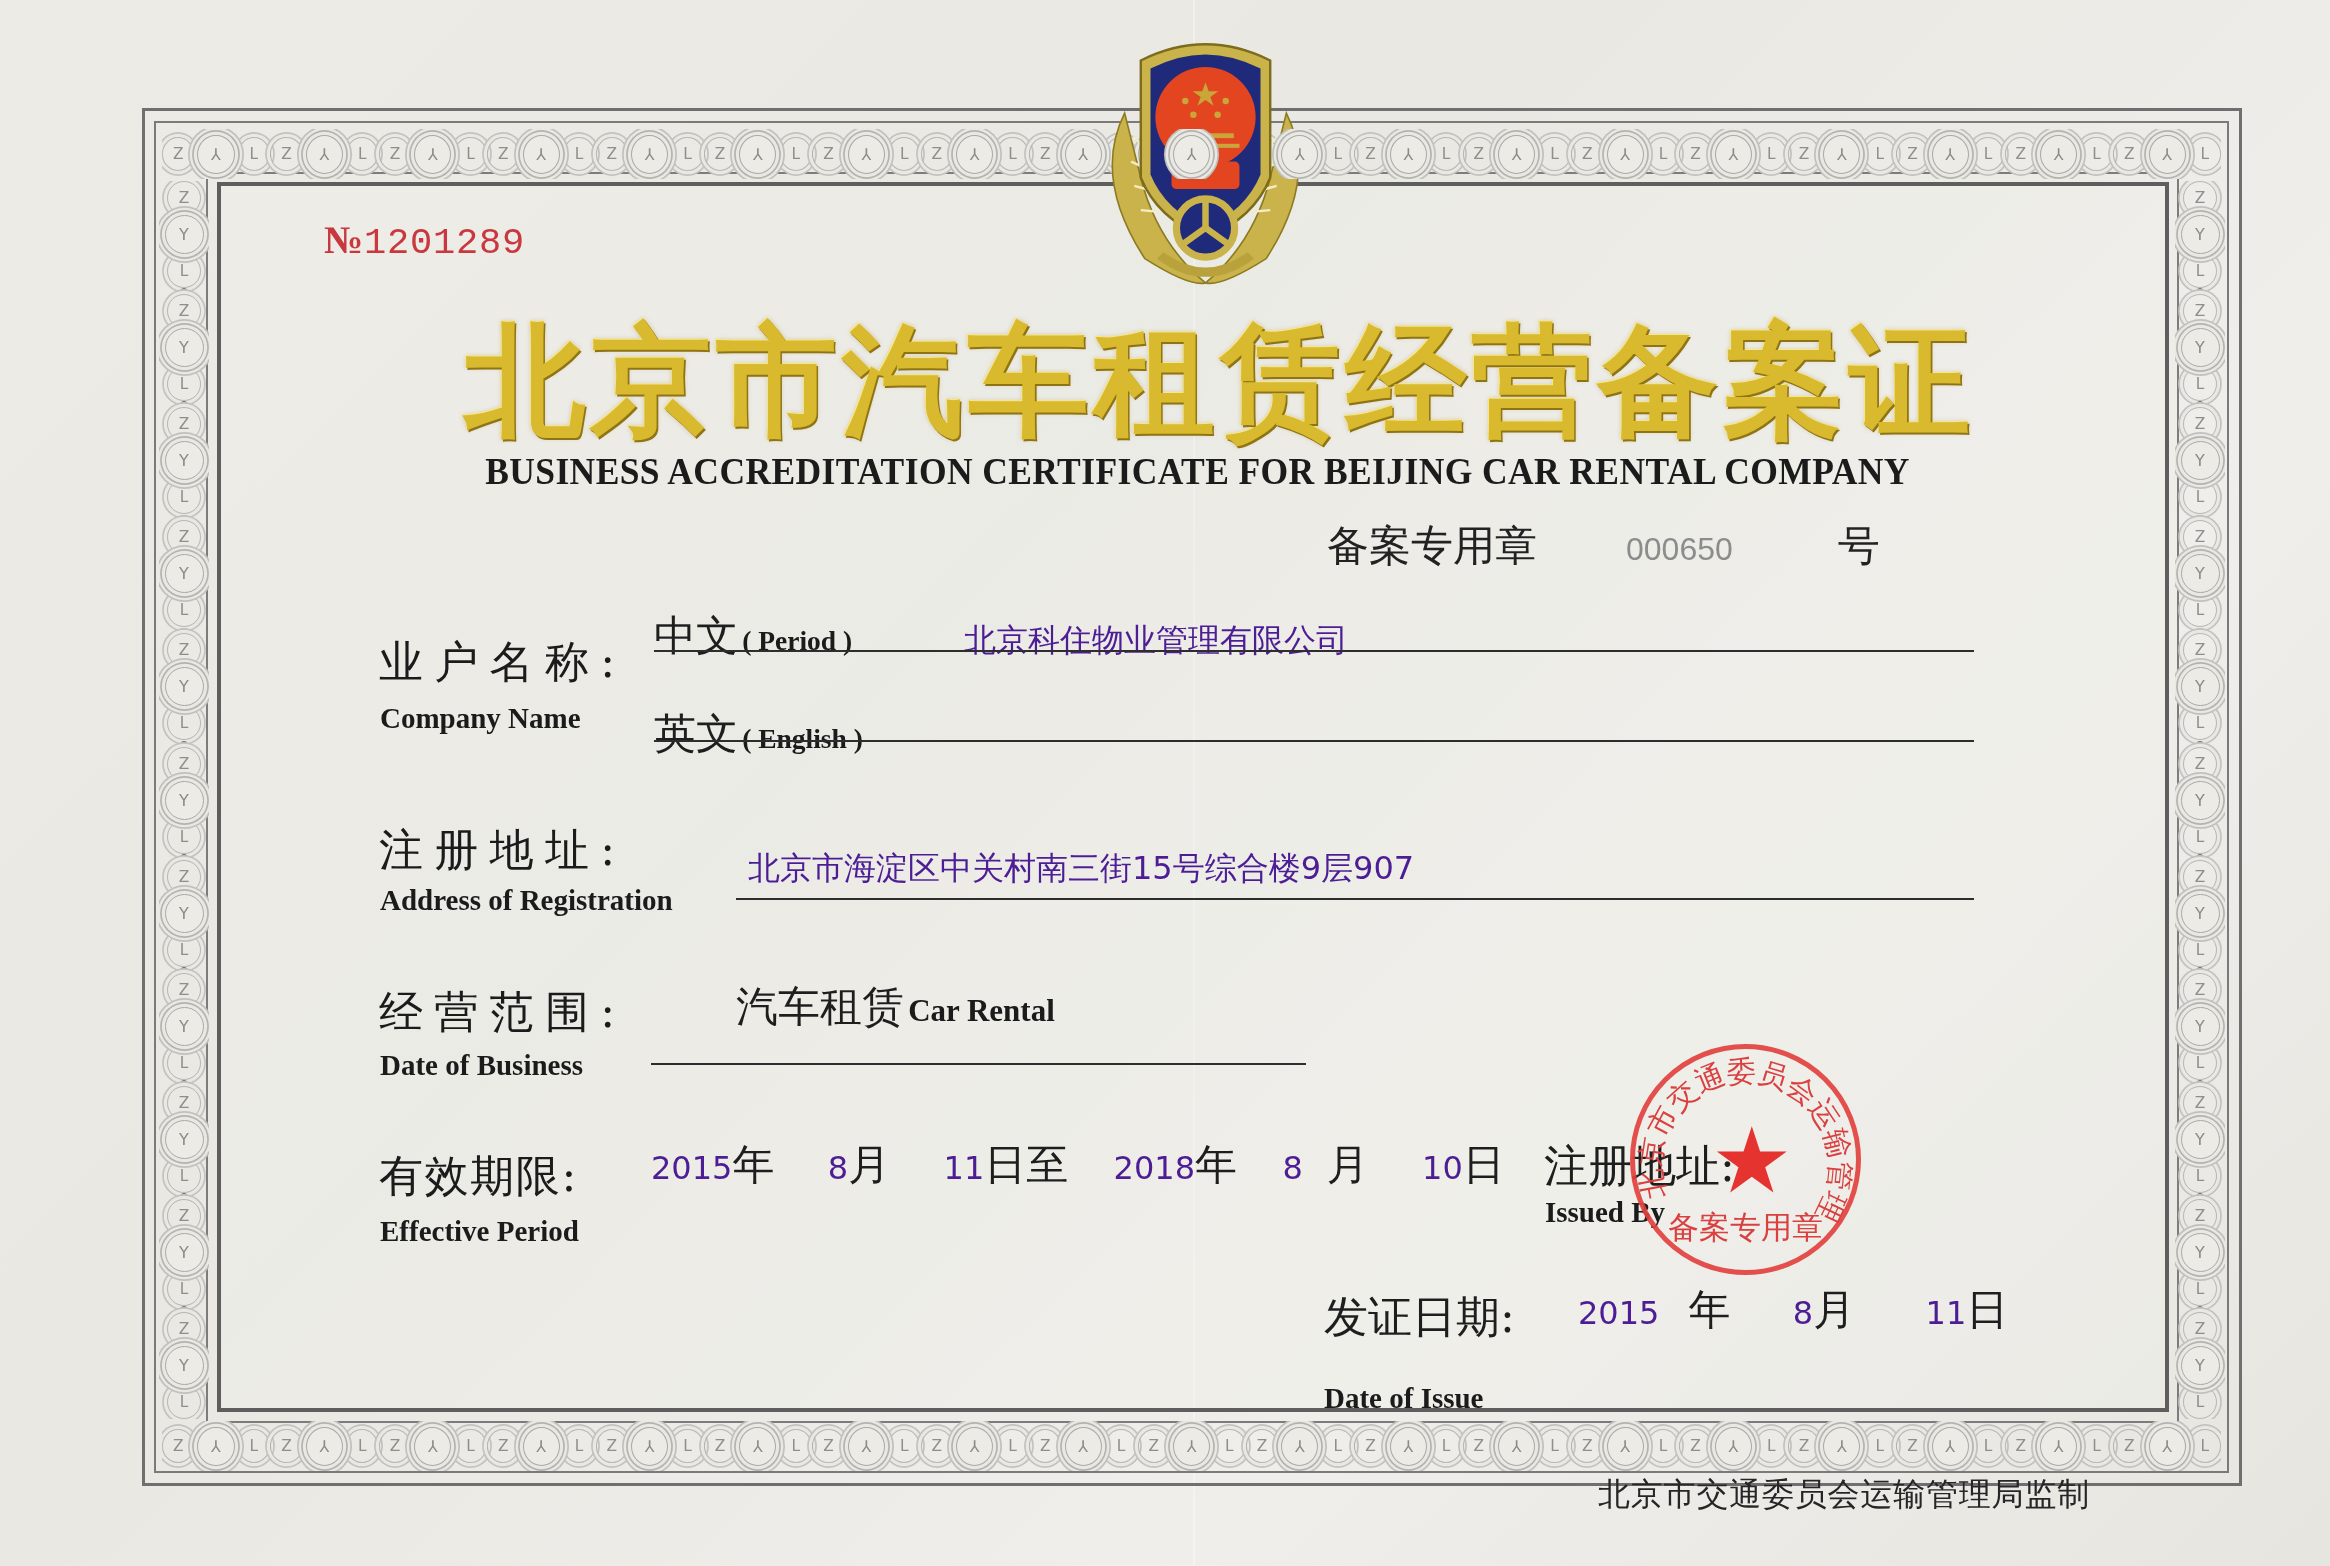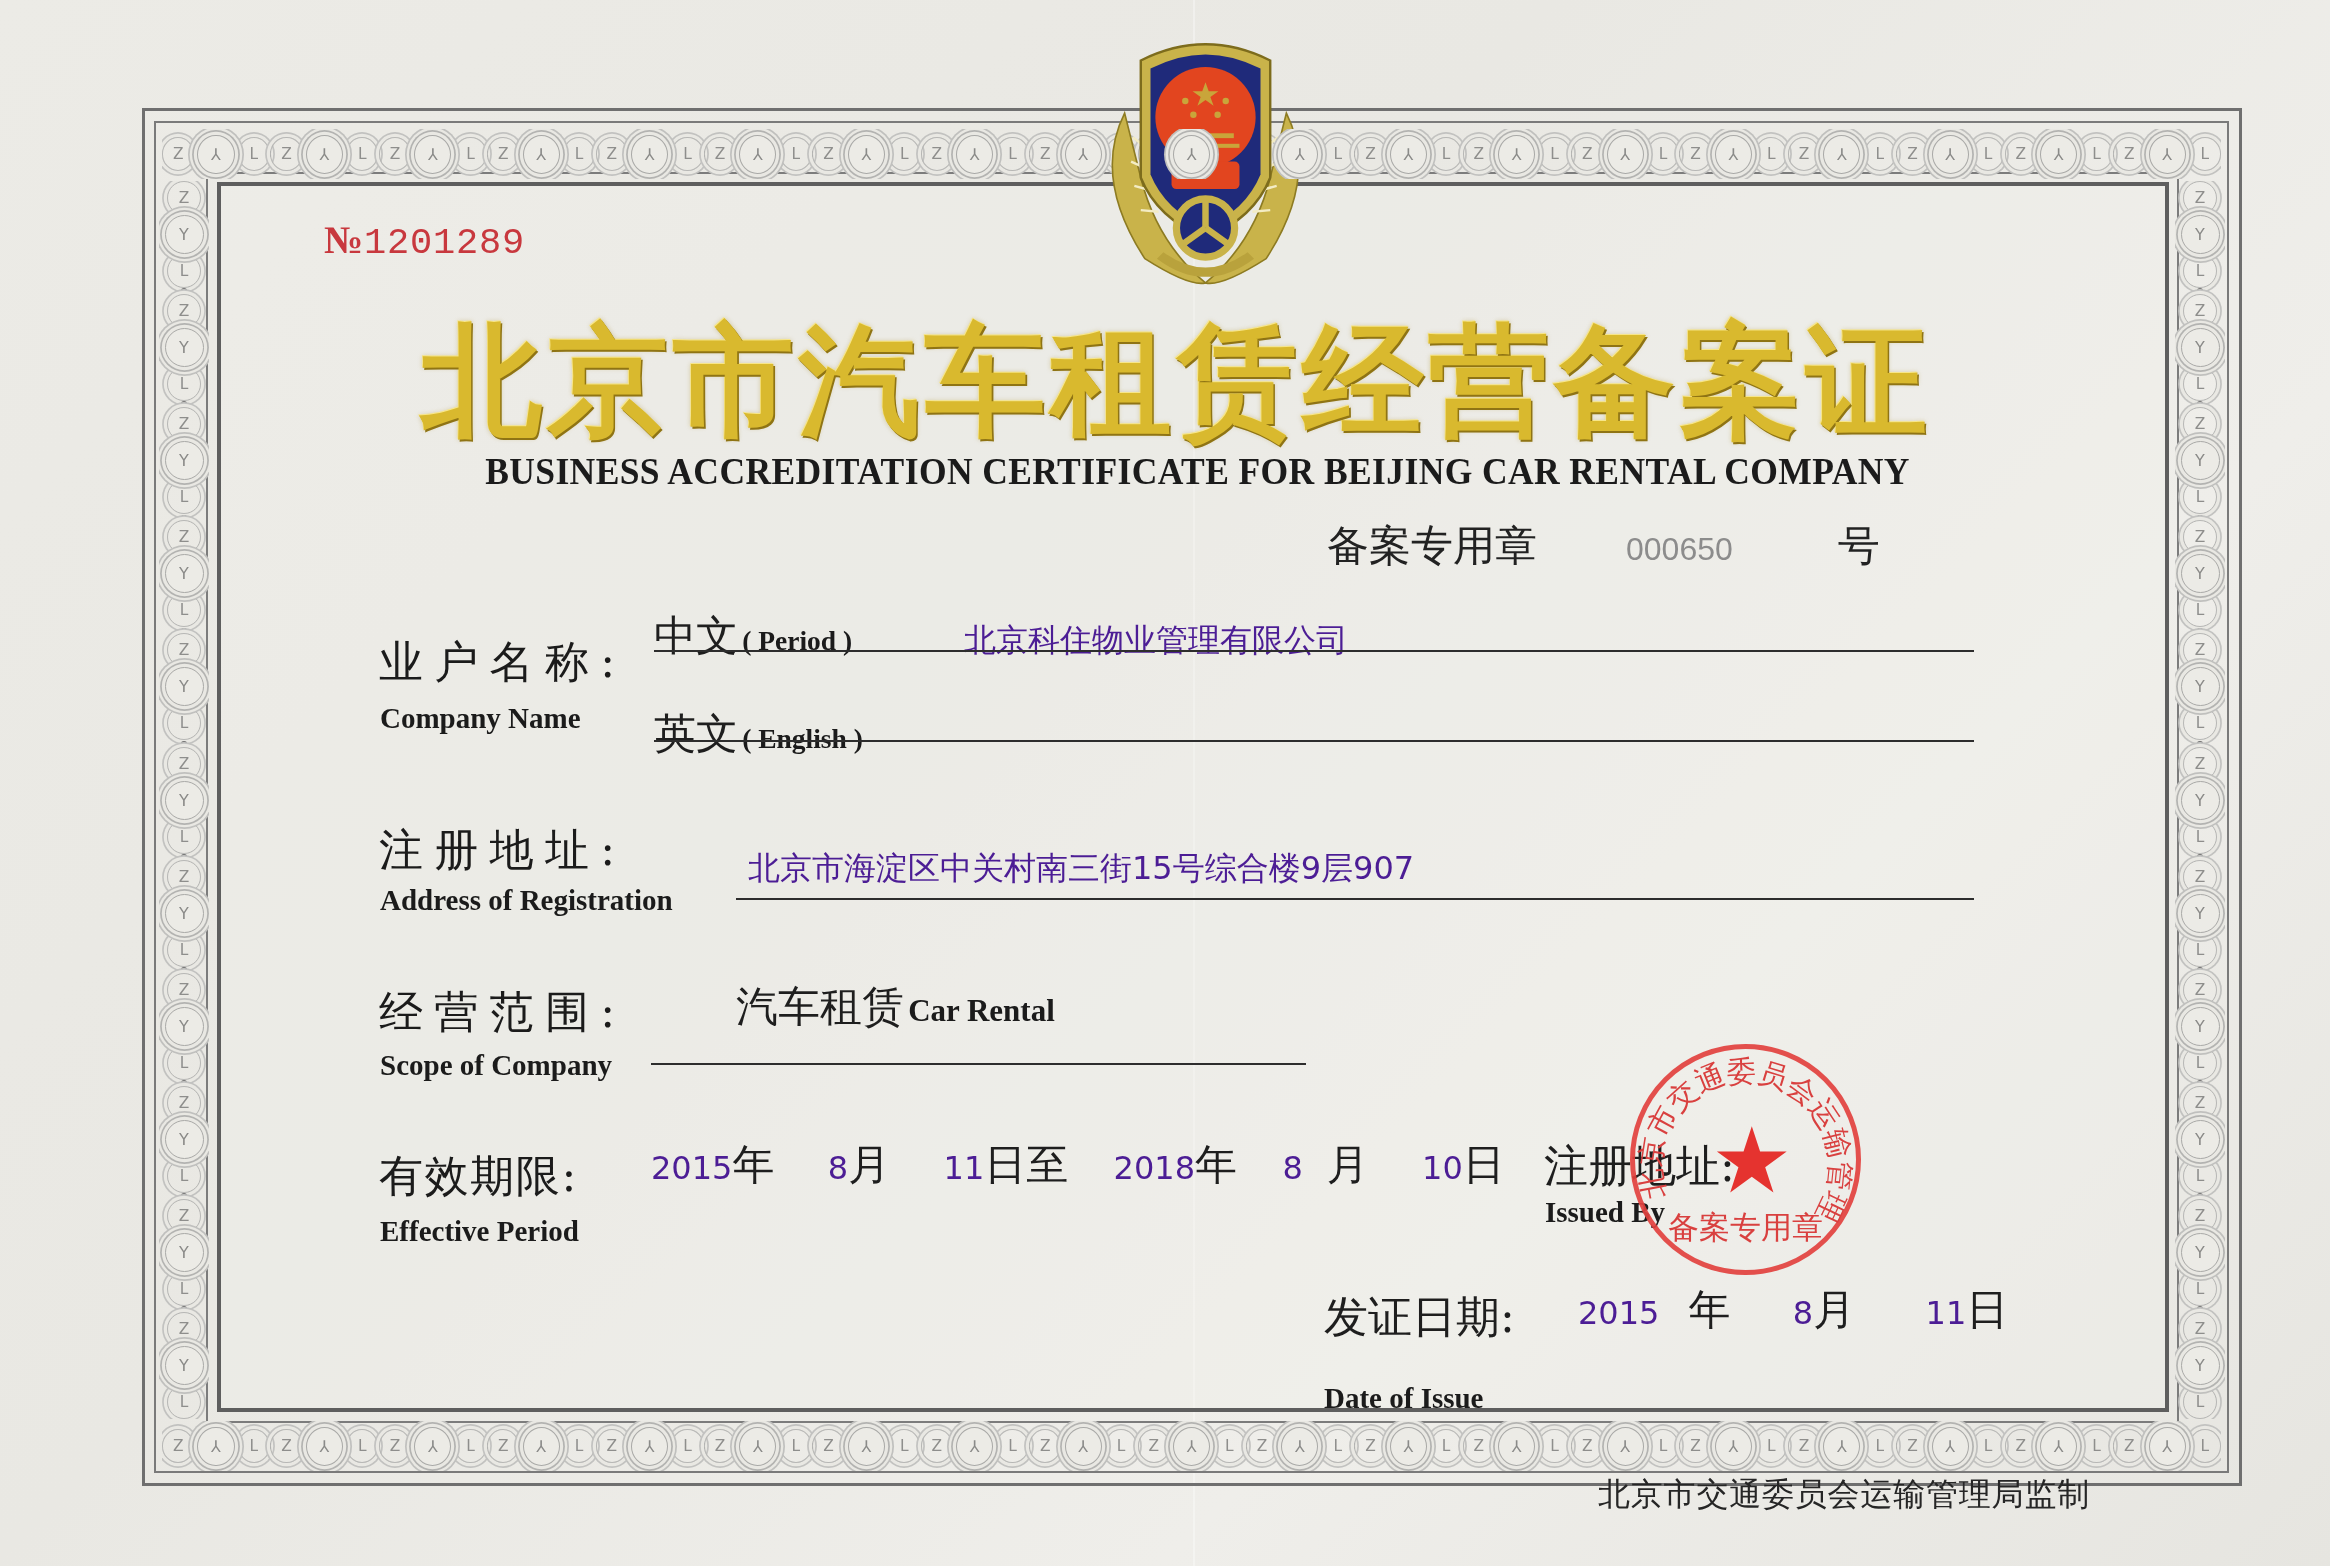--- a/index.html
+++ b/index.html
@@ -43,21 +43,21 @@
     color:#8a8a88; font-size:16px; background:#ecebe6; position:relative; z-index:1;
   }
   .ring-lt { width:32px; height:32px; border-radius:50%; border:1.6px solid #b7b7b5;
     display:flex; align-items:center; justify-content:center; color:#8e8e8c; font-size:15.4px;
     box-shadow:0 0 0 3.2px #e9e8e3, 0 0 0 4.9px #c2c2c0; }
   .dot { width:5.7px; height:5.7px; border-radius:50%; background:#777; }
 
   .serial { left:324px; top:217px; font-family:"Liberation Mono","DejaVu Sans Mono", monospace; color:#c8383e; font-size:37px; letter-spacing:0.8px; }
   .serial .no { font-family:"Liberation Serif", serif; font-weight:bold; font-size:39px; }
   .title {
-    left:421px; top:320px; width:1554px; text-align:left;
+    left:421px; top:320px; width:1554px; text-align:right;
     font-family:"DejaVu Serif", serif; font-weight:bold; font-size:121px; letter-spacing:4.9px;
     color:#d9b92e;
     text-shadow: 1.6px 1.6px 0 #8f7414, -0.8px -0.8px 0 #f7e68a, 0 0 4.9px rgba(160,130,20,0.4);
     line-height:1;
   }
   .subtitle {
     left:429px; top:450px; width:1537px; text-align:center;
     font-family:"Liberation Serif", serif; font-weight:bold; font-size:37px; color:#1b1b1b;
     transform:scaleX(0.96); letter-spacing:0.4px;
   }
@@ -528,21 +528,21 @@
 </div>
 <div class="abs val-fill" style="left:964px; top:704px;"></div>
 <div class="abs rule" style="left:654px; top:740px; width:1320px;"></div>
 
 <div class="abs lbl-cn" style="left:379px; top:821px;">注册地址:</div>
 <div class="abs lbl-en" style="left:380px; top:884px;">Address of Registration</div>
 <div class="abs val-fill" style="left:748px; top:831px;text-align:center;">北京市海淀区中关村南三街15号综合楼9层907</div>
 <div class="abs rule" style="left:736px; top:898px; width:1238px;"></div>
 
 <div class="abs lbl-cn" style="left:379px; top:983px;">经营范围:</div>
-<div class="abs lbl-en" style="left:380px; top:1049px;">Scope of Company</div>
+<div class="abs lbl-en" style="left:380px; top:1049px;">Date of Business</div>
 <div class="abs" style="left:736px; top:979px;">
   <span style="font-size:42px;">汽车租赁</span>
   <span class="lbl-en" style="font-size:31px;">Car Rental</span>
 </div>
 <div class="abs rule" style="left:651px; top:1063px; width:655px;"></div>
 
 <div class="abs lbl-cn" style="left:379px; top:1147px; letter-spacing:1.6px;">有效期限:</div>
 <div class="abs lbl-en" style="left:380px; top:1215px;">Effective Period</div>
 <div class="abs" style="left:651px; top:1137px; font-size:42px; white-space:nowrap;">
   <span class="val-fill">2015</span><span>年</span>

